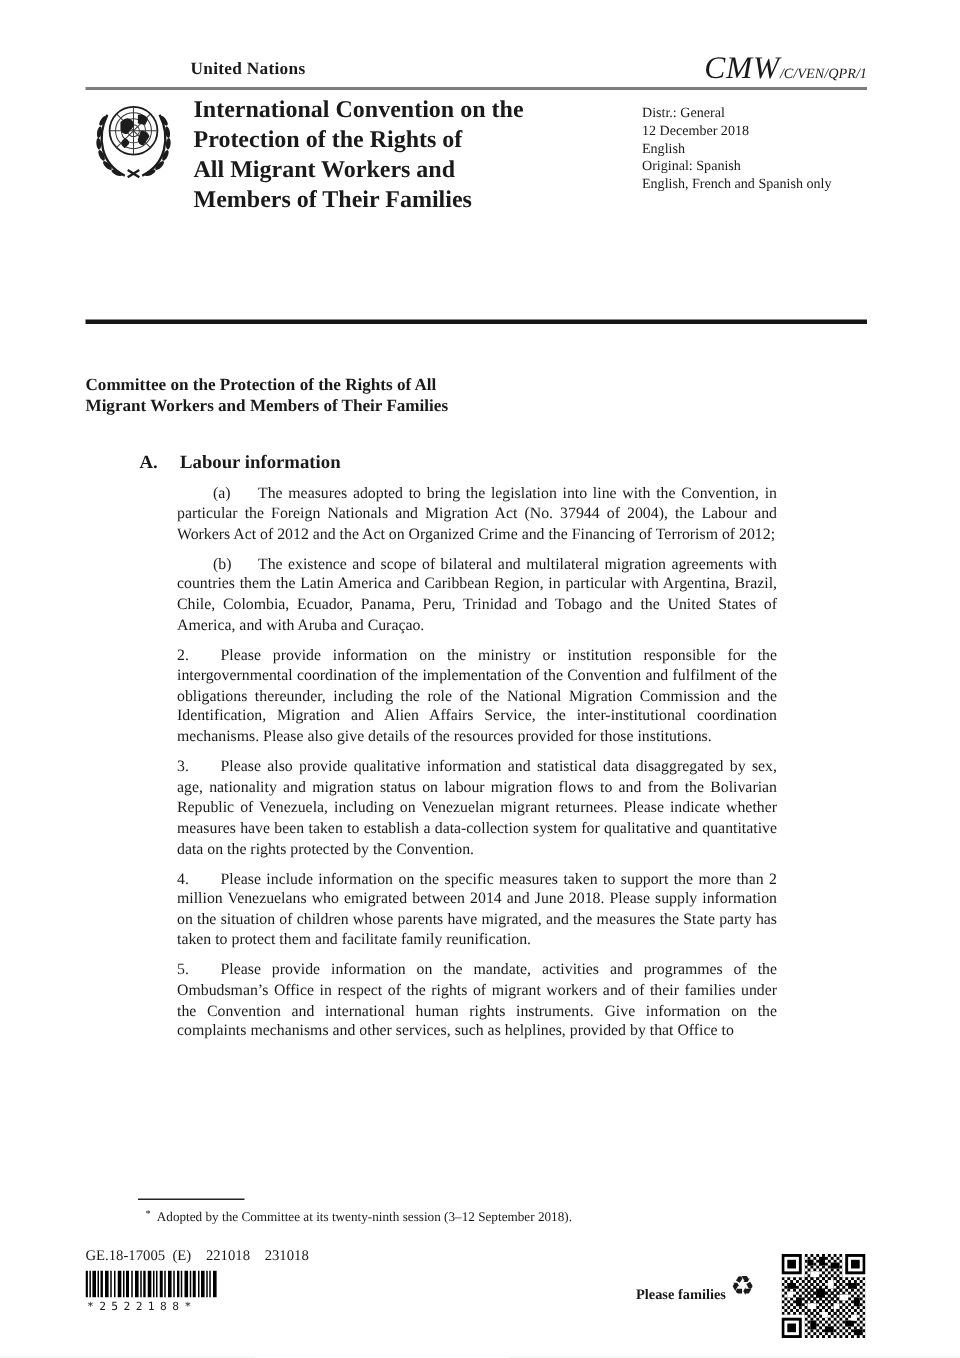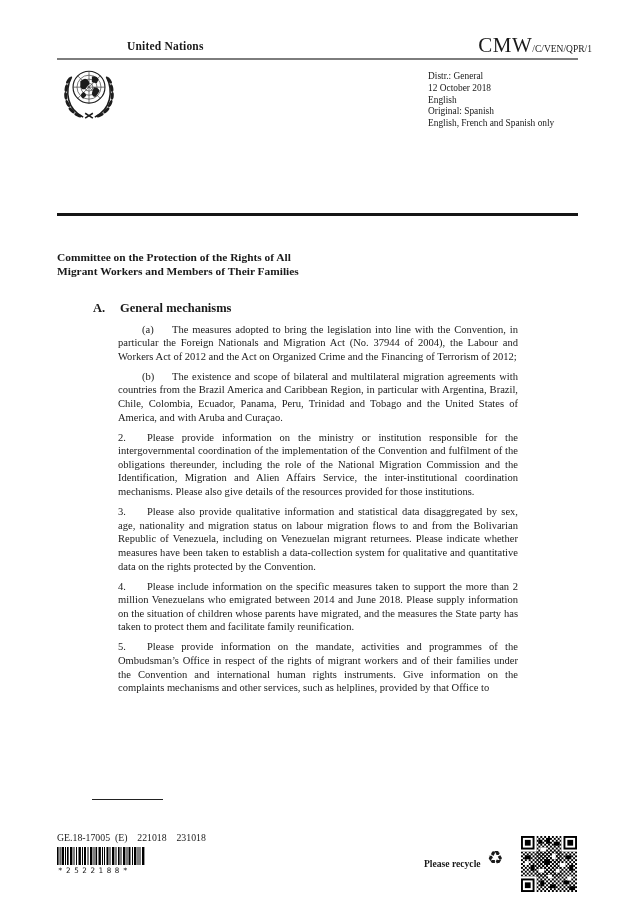--- a/index.html
+++ b/index.html
@@ -14,22 +14,22 @@
     margin: 0 auto;
   }
   .preline { white-space: pre-line; }
 
   
   .org-name {
     position: absolute; left: 127px; top: 40px;
     font-size: 11.5px; font-weight: bold; letter-spacing: .2px;
   }
   .doc-symbol {
-    position: absolute; right: 48px; top: 33px;
-    font-size: 21px; letter-spacing: .5px; white-space: nowrap;
+    position: absolute; right: 62px; top: 33px;
+    font-size: 21px; letter-spacing: .5px; white-space: nowrap; font-style: italic;
   }
   .doc-symbol .suffix { font-size: 9.5px; letter-spacing: 0; }
   .header-rule {
     position: absolute; left: 57px; top: 58px; width: 521px; height: 2px;
     background: #7d7d7d;
   }
 
   
   .emblem { position: absolute; left: 60px; top: 62px; }
   .masthead-title {
@@ -125,54 +125,59 @@
         <line x1="41.7" y1="14.3" x2="18.3" y2="37.7"></line>
       </g>
       <g fill="#1c1c1c">
         <path d="M21 20 q4 -4 7 -2 t2 5 l-4 5 q-4 1 -5 -3 z"></path>
         <path d="M33 15 q5 -1 7 3 l-2 4 -5 -1 z"></path>
         <path d="M35 26 q5 0 6 4 l-4 6 q-4 0 -4 -4 z"></path>
         <path d="M24 31 q3 1 3 4 l-3 3 q-3 -2 -2 -5 z"></path>
       </g>
     </svg>
   </div>
+  <div class="masthead-title preline">International Convention on the
+Protection of the Rights of
+All Migrant Workers and
+Members of Their Families</div>
   <div class="distr-block preline">Distr.: General
-12 October 2018
+12 December 2018
 English
 Original: Spanish
 English, French and Spanish only</div>
 
   <div class="divider-rule"></div>
 
   <div class="body-region">
     <div class="committee-heading preline">Committee on the Protection of the Rights of All
 Migrant Workers and Members of Their Families</div>
 
 
 
     <div class="sub-heading">
       <span class="letter">A.</span>
-      <span>General mechanisms</span>
+      <span>Labour information</span>
     </div>
 
 
     <div class="para sub"><span class="pnum">(a)</span><span>The measures adopted to bring the legislation into line with the Convention, in particular the Foreign Nationals and Migration Act (No. 37944 of 2004), the Labour and Workers Act of 2012 and the Act on Organized Crime and the Financing of Terrorism of 2012;</span></div>
 
-    <div class="para sub"><span class="pnum">(b)</span><span>The existence and scope of bilateral and multilateral migration agreements with countries from the Brazil America and Caribbean Region, in particular with Argentina, Brazil, Chile, Colombia, Ecuador, Panama, Peru, Trinidad and Tobago and the United States of America, and with Aruba and Curaçao.</span></div>
+    <div class="para sub"><span class="pnum">(b)</span><span>The existence and scope of bilateral and multilateral migration agreements with countries them the Latin America and Caribbean Region, in particular with Argentina, Brazil, Chile, Colombia, Ecuador, Panama, Peru, Trinidad and Tobago and the United States of America, and with Aruba and Curaçao.</span></div>
 
     <div class="para"><span class="pnum">2.</span><span>Please provide information on the ministry or institution responsible for the intergovernmental coordination of the implementation of the Convention and fulfilment of the obligations thereunder, including the role of the National Migration Commission and the Identification, Migration and Alien Affairs Service, the inter-institutional coordination mechanisms. Please also give details of the resources provided for those institutions.</span></div>
 
     <div class="para"><span class="pnum">3.</span><span>Please also provide qualitative information and statistical data disaggregated by sex, age, nationality and migration status on labour migration flows to and from the Bolivarian Republic of Venezuela, including on Venezuelan migrant returnees. Please indicate whether measures have been taken to establish a data-collection system for qualitative and quantitative data on the rights protected by the Convention.</span></div>
 
     <div class="para"><span class="pnum">4.</span><span>Please include information on the specific measures taken to support the more than 2 million Venezuelans who emigrated between 2014 and June 2018. Please supply information on the situation of children whose parents have migrated, and the measures the State party has taken to protect them and facilitate family reunification.</span></div>
 
     <div class="para"><span class="pnum">5.</span><span>Please provide information on the mandate, activities and programmes of the Ombudsman’s Office in respect of the rights of migrant workers and of their families under the Convention and international human rights instruments. Give information on the complaints mechanisms and other services, such as helplines, provided by that Office to</span></div>
   </div>
 
   <div class="footnote-rule"></div>
+  <div class="footnote"><sup>*</sup><span>Adopted by the Committee at its twenty-ninth session (3–12 September 2018).</span></div>
 
   <div class="ge-line">GE.18-17005  (E)    221018    231018</div>
 
   <div class="barcode">
     <svg width="88" height="18" viewBox="0 0 88 18">
       <g fill="#000">
         <rect x="0" width="1.6" height="18"></rect>
           <rect x="2.6" width="1" height="18"></rect>
           <rect x="4.6" width="2.4" height="18"></rect>
         <rect x="8" width="1" height="18"></rect>
@@ -202,21 +207,21 @@
         <rect x="75" width="1" height="18"></rect>
           <rect x="77" width="2.4" height="18"></rect>
           <rect x="80.5" width="1" height="18"></rect>
         <rect x="82.5" width="1" height="18"></rect>
           <rect x="85" width="2.4" height="18"></rect>
       </g>
     </svg>
   </div>
   <div class="barcode-text">*2522188*</div>
 
-  <div class="recycle-label">Please recycle</div>
+  <div class="recycle-label">Please families</div>
   <div class="recycle-glyph">♻</div>
 
   <div class="qr">
     <svg width="56" height="56" viewBox="0 0 29 29">
       <defs>
         <pattern id="qp" width="2" height="2" patternUnits="userSpaceOnUse">
           <rect width="1" height="1" fill="#000"></rect>
           <rect x="1" y="1" width="1" height="1" fill="#000"></rect>
         </pattern>
       </defs>

